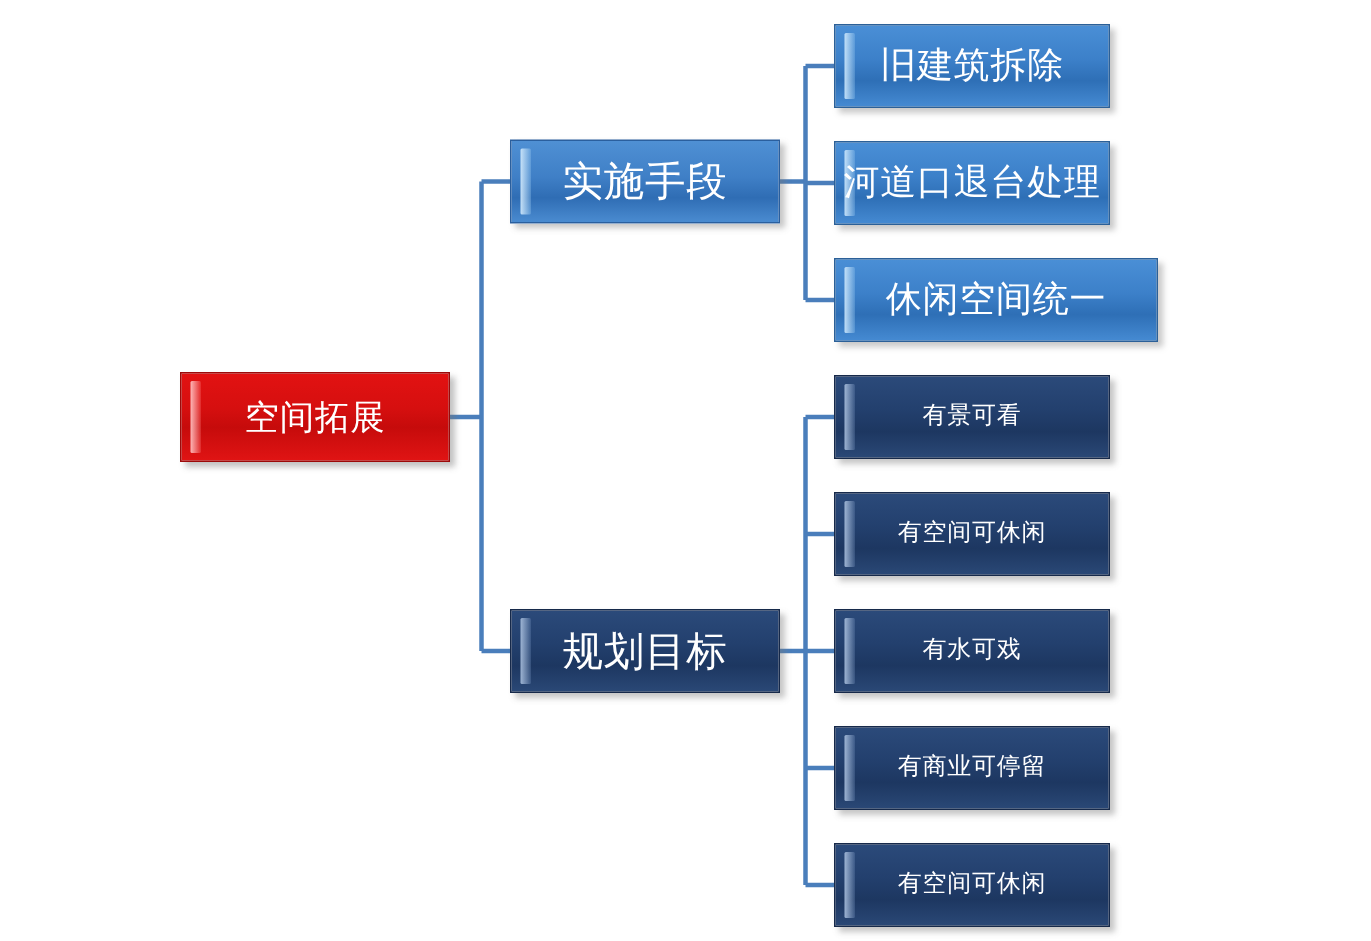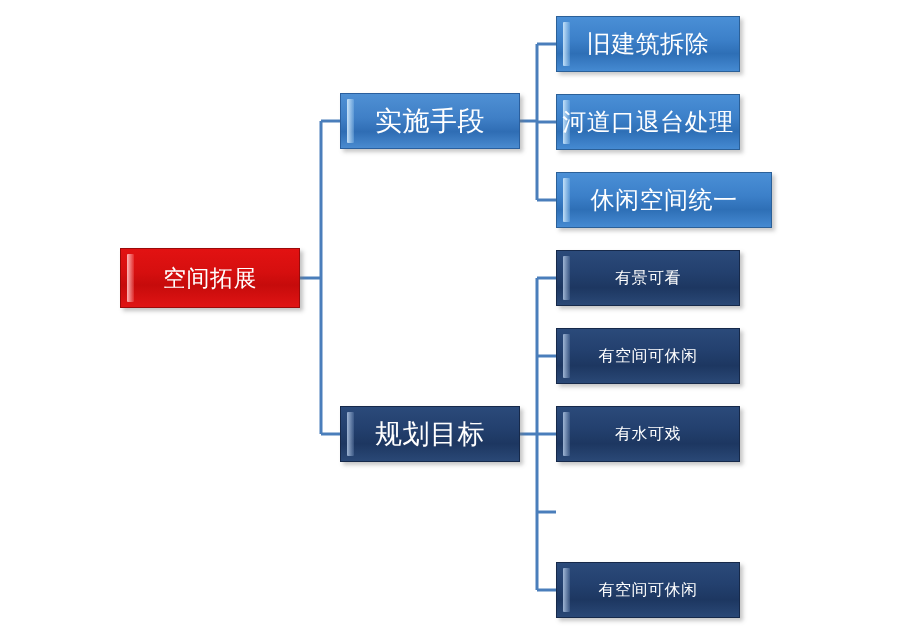--- a/index.html
+++ b/index.html
@@ -180,19 +180,23 @@
   <div class="node navy small" style="left:556px; top:328px; width:184px; height:56px;">
     <span class="bevel"></span>
     <span class="label">有空间可休闲</span>
   </div>
 
   <div class="node navy small" style="left:556px; top:406px; width:184px; height:56px;">
     <span class="bevel"></span>
     <span class="label">有水可戏</span>
   </div>
 
+  <div class="node navy small" style="left:556px; top:484px; width:184px; height:56px;">
+    <span class="bevel"></span>
+    <span class="label">有商业可停留</span>
+  </div>
 
   <div class="node navy small" style="left:556px; top:562px; width:184px; height:56px;">
     <span class="bevel"></span>
     <span class="label">有空间可休闲</span>
   </div>
 
 </div>
 
 </body></html>

